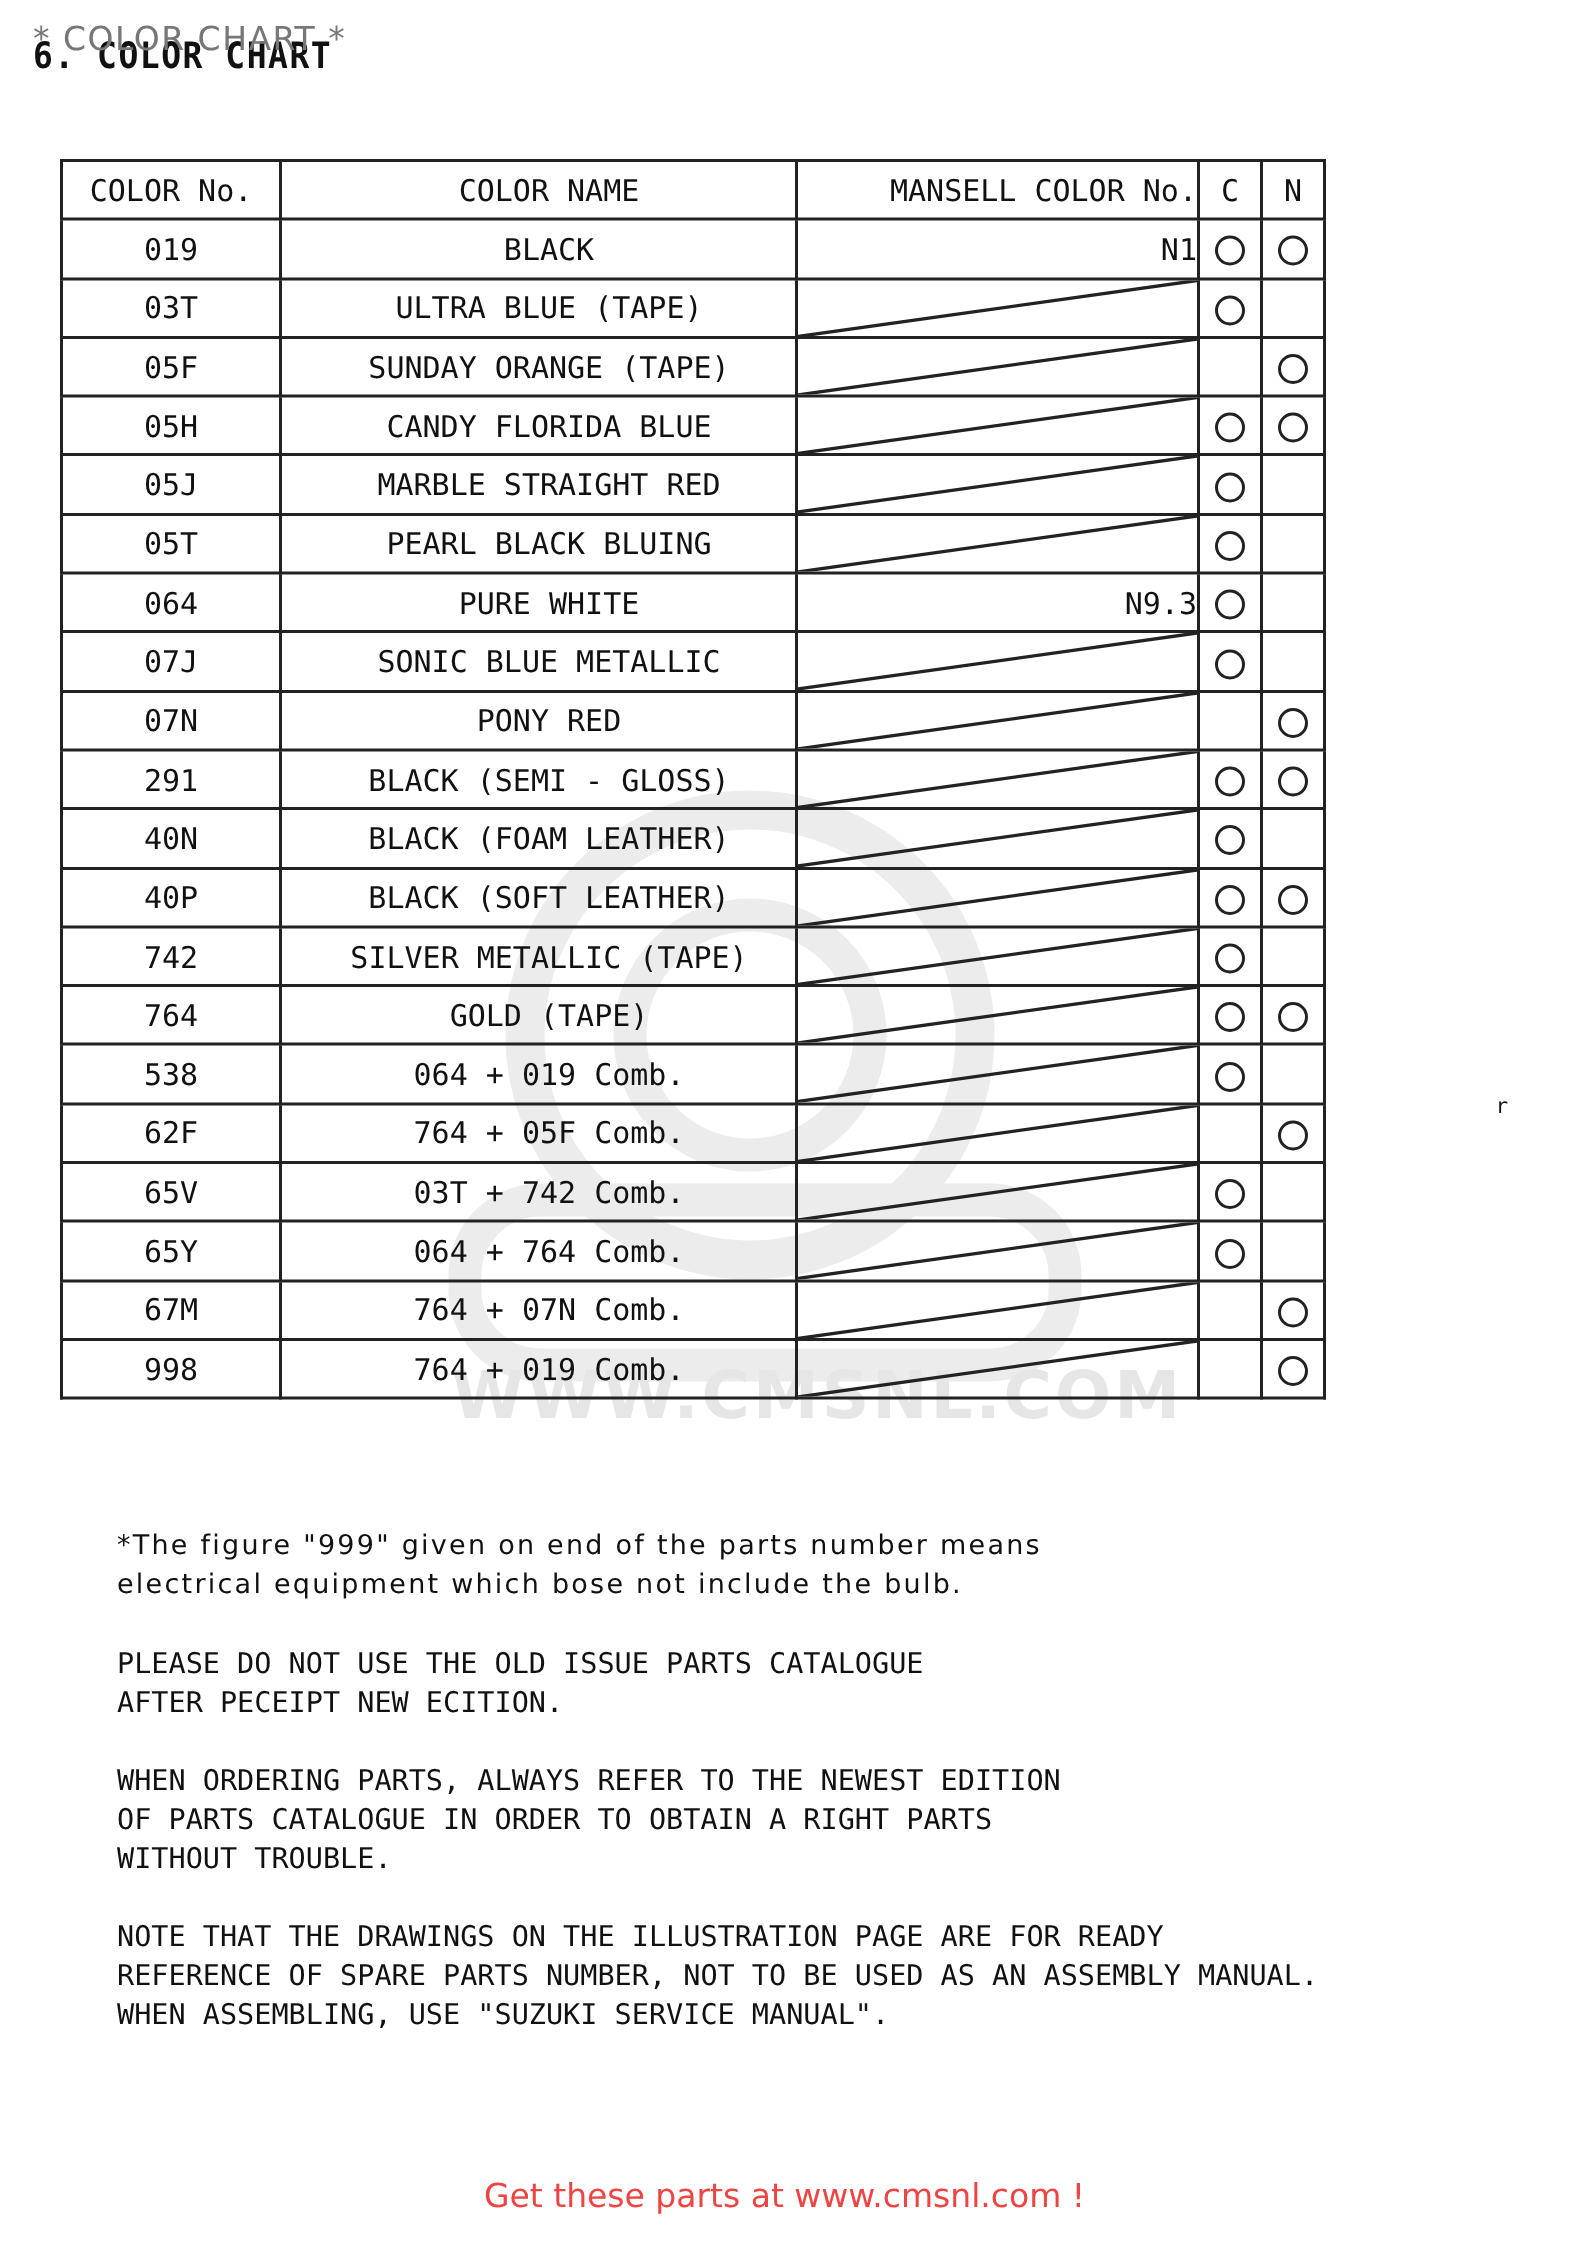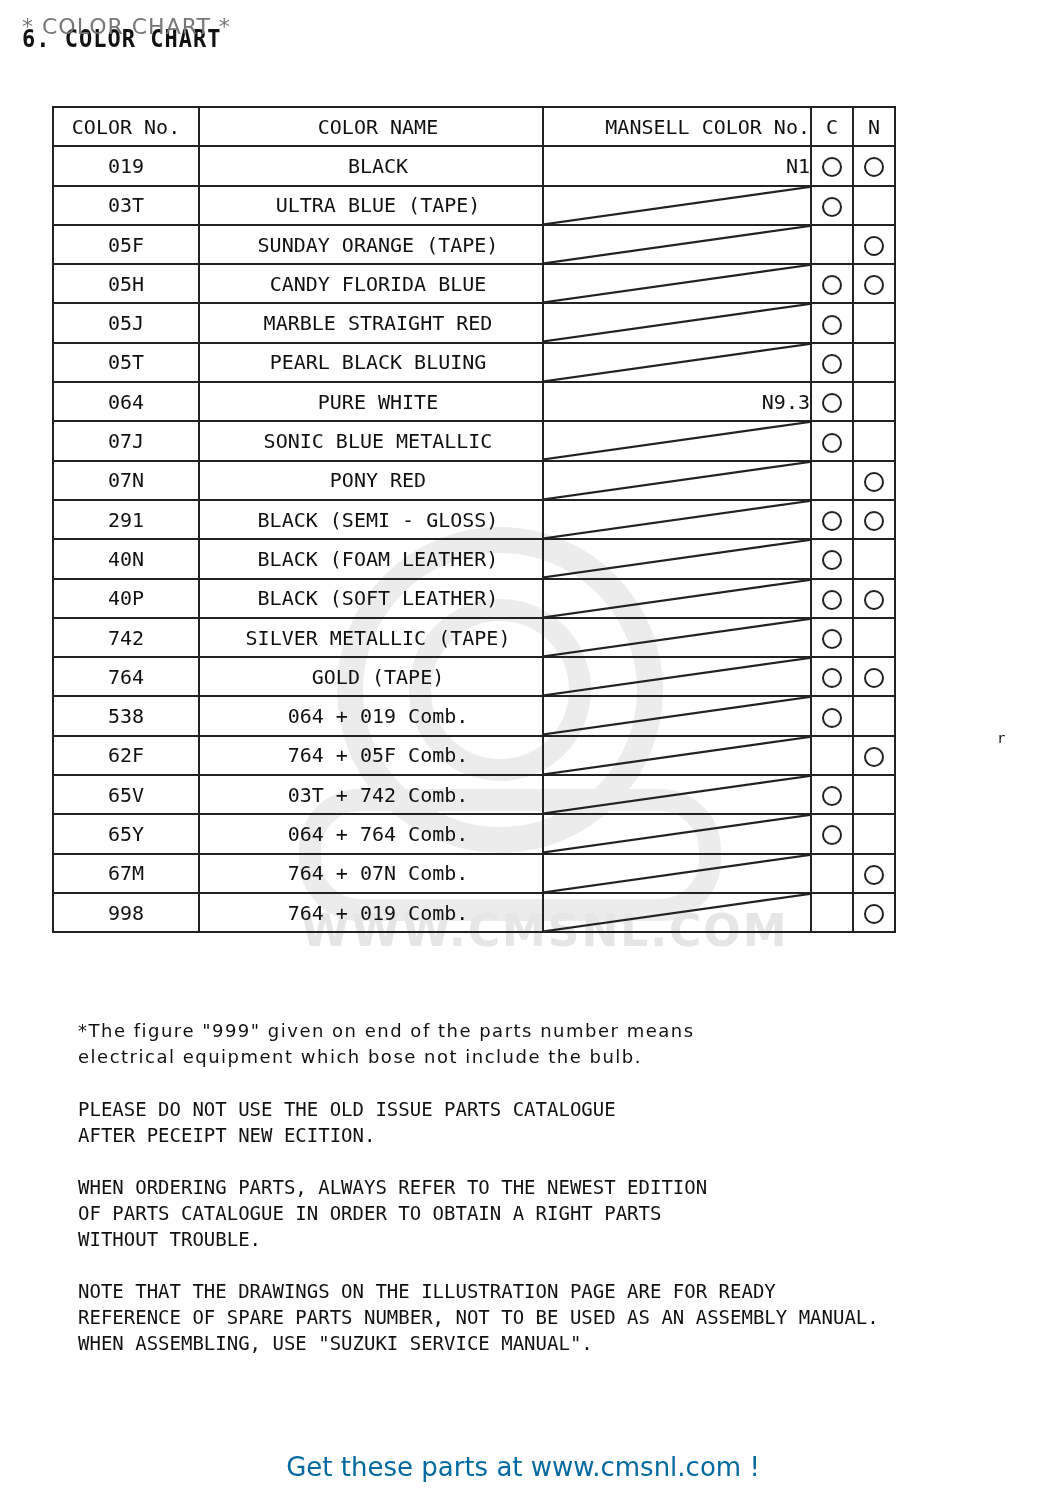--- a/index.html
+++ b/index.html
@@ -1,32 +1,32 @@
 <!DOCTYPE html>
 <html><head>
 <meta charset="utf-8">
 <style>
   html, body { margin:0; padding:0; background:#fff; }
   body { width:1046px; height:1500px; position:relative; overflow:hidden; font-family:"DejaVu Sans Mono", monospace; color:#111; }
   .overlay-title { position:absolute; left:22px; top:14px; font-family:"DejaVu Sans", sans-serif; font-size:22px; color:#777; letter-spacing:1px; z-index:2; }
   .doc-title { position:absolute; left:22px; top:26px; font-size:22px; font-weight:bold; letter-spacing:1px; transform:scaleY(1.1); }
   .watermark { position:absolute; left:270px; top:520px; width:500px; height:460px; pointer-events:none; }
   .watermark .wm-text { position:absolute; left:31px; top:385px; font-family:"DejaVu Sans", sans-serif; font-weight:bold; font-size:44px; color:#e6e6e6; letter-spacing:2px; }
-  table.chart { position:absolute; left:40px; top:106px; border-collapse:collapse; font-size:20px;margin-left:12px; }
+  table.chart { position:absolute; left:40px; top:106px; border-collapse:collapse; font-size:20px; }
   table.chart td, table.chart th { border:2px solid #222; height:37.3px; padding:0; font-weight:normal; white-space:nowrap; }
   .c-no { width:144px; text-align:center; }
   .c-name { width:328px; text-align:center; padding-left:14px !important; }
   .c-mun { width:250px; text-align:right; padding-left:16px !important; position:relative; }
   .c-c, .c-n { width:40px; text-align:center; }
   .mark { display:inline-block; width:16px; height:16px; border:2px solid #222; border-radius:50%; vertical-align:middle; }
   .slash { position:absolute; left:0; top:0; width:100%; height:100%; }
   .notes { position:absolute; left:78px; top:1018px; font-size:19px; line-height:26px; }
   .notes p { margin:0 0 26px 0; }
   .notes p.fine { font-family:"DejaVu Sans", sans-serif; font-size:18px; letter-spacing:1.5px; }
-  .footer { position:absolute; left:0; width:1046px; top:1452px; text-align:center; font-family:"DejaVu Sans", sans-serif; font-size:26px; color:#0369a1; }
+  .footer { position:absolute; left:0; width:1046px; top:1452px; text-align:center; font-family:"DejaVu Sans", sans-serif; font-size:22px; color:#ef4444; }
   .stray { position:absolute; left:997px; top:730px; font-size:14px; }
 </style>
 </head>
 <body>
 
 <div class="overlay-title">* COLOR CHART *</div>
 <div class="doc-title">6. COLOR CHART</div>
 
 <div class="watermark">
   <svg width="500" height="460" viewBox="0 0 500 460">

